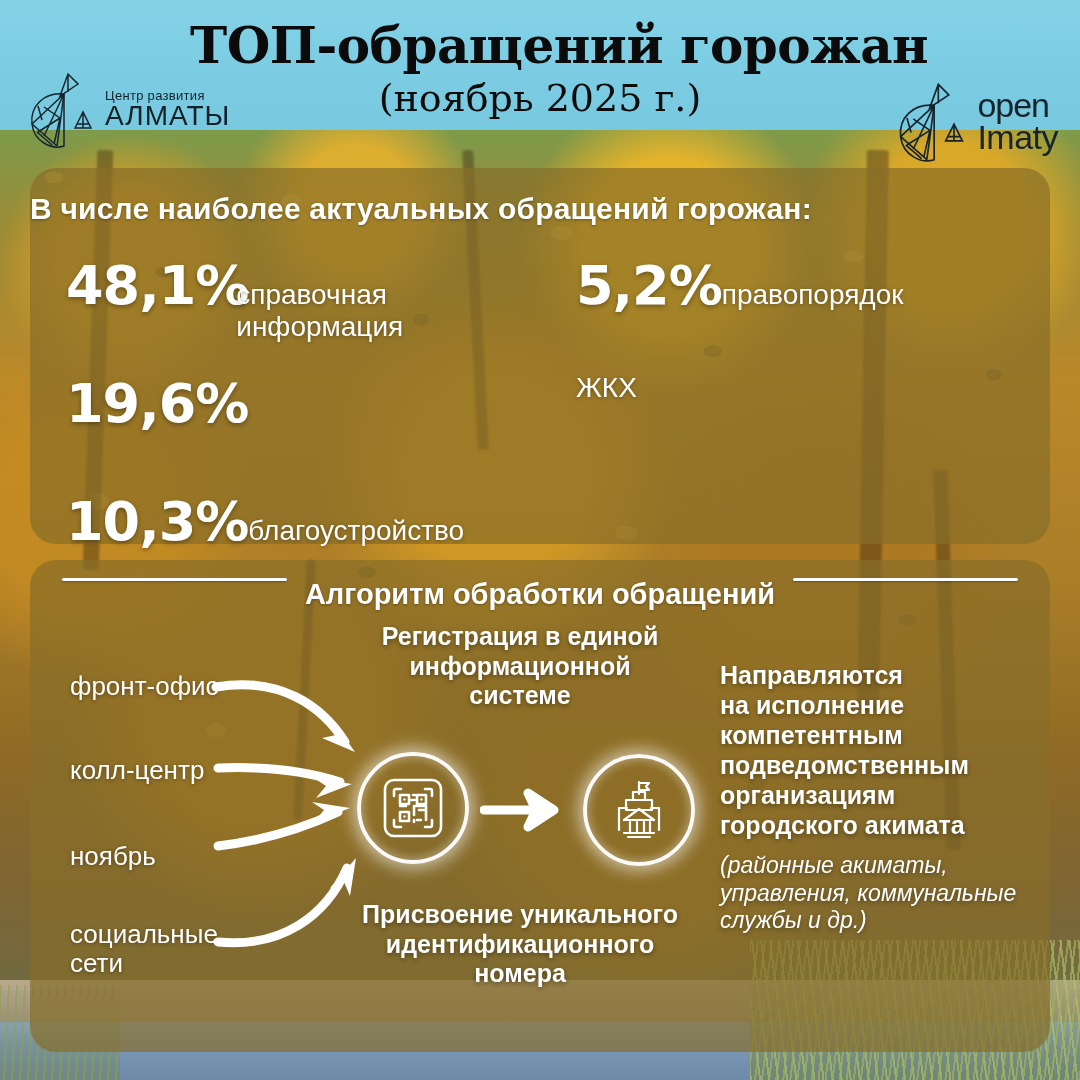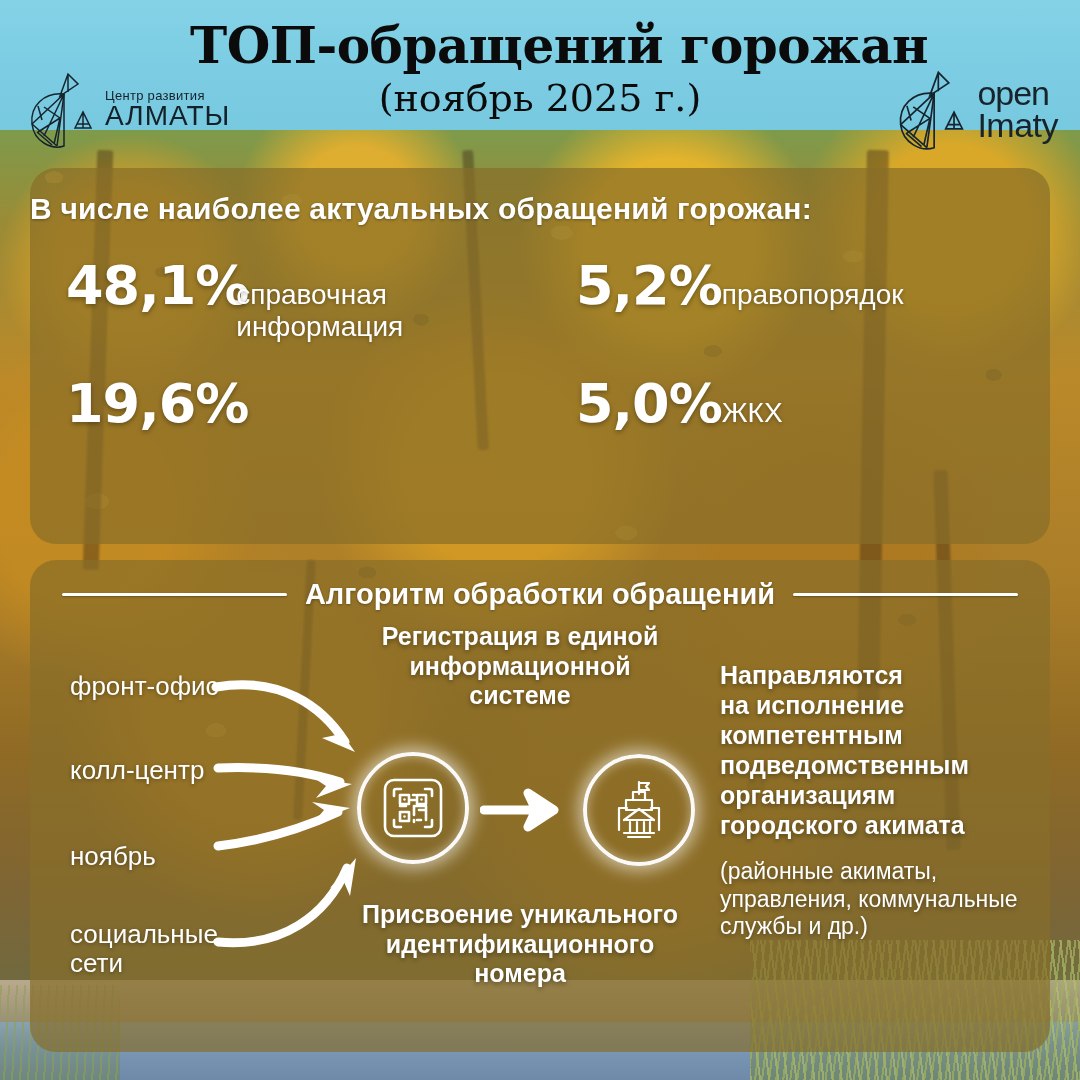--- a/index.html
+++ b/index.html
@@ -93,21 +93,21 @@
     font-family:"DejaVu Serif", serif;font-weight:700;font-size:50px;
     color:#0b0b0b;letter-spacing:-.5px;line-height:1.05;margin:0;
     white-space:nowrap;
   }
   .subtitle{
     font-family:"DejaVu Serif", serif;font-weight:400;font-size:38px;
     color:#0b0b0b;line-height:1.15;margin:4px 0 0 0;
   }
   .logo{position:absolute;display:flex;align-items:center;gap:7px;margin-top:48px;}
   .logo-l{left:24px;top:18px;}
-  .logo-r{right:22px;top:16px;}
+  .logo-r{right:22px;top:28px;}
   .logo-txt-l{display:flex;flex-direction:column;line-height:1;}
   .logo-sm{font-size:13px;color:#13212a;letter-spacing:.3px;}
   .logo-lg{font-size:28px;color:#13212a;letter-spacing:1px;font-weight:400;}
   .logo-txt-r{display:flex;flex-direction:column;line-height:.95;}
   .logo-open{font-size:34px;color:#17242c;font-weight:500;letter-spacing:-1px;}
   .logo-almaty{font-size:34px;color:#17242c;font-weight:400;letter-spacing:-.5px;}
 
   
   .panel{
     position:absolute;background:rgba(134,110,44,.70);
@@ -138,21 +138,21 @@
   }
   .stat .pct.narrow{min-width:128px;}
   .stat .lbl{
     font-size:28px;color:#fff;font-weight:400;
     text-shadow:0 1px 4px rgba(0,0,0,.35);
   }
 
   
   .algo-head-row{
     position:absolute;left:0;top:18px;width:1020px;
-    display:flex;align-items:center;justify-content:center;gap:18px;
+    display:flex;justify-content:center;gap:18px;
   }
   .rule{height:3px;background:#fff;flex:0 0 auto;border-radius:2px;box-shadow:0 1px 2px rgba(0,0,0,.3);}
   .rule-l{width:225px;}
   .rule-r{width:225px;}
   .algo-head{
     font-size:29px;font-weight:700;color:#fff;white-space:nowrap;
     text-shadow:0 1px 3px rgba(0,0,0,.35);
   }
 
   .chan{
@@ -169,21 +169,21 @@
     text-shadow:0 2px 5px rgba(0,0,0,.4);line-height:1.18;
   }
   .cap-top{left:300px;top:62px;width:380px;font-size:25px;}
   .cap-bot{left:300px;top:340px;width:380px;font-size:25px;}
 
   .right-block{
     position:absolute;left:690px;top:100px;width:320px;color:#fff;
     text-shadow:0 2px 5px rgba(0,0,0,.4);
   }
   .right-bold{font-size:25px;font-weight:700;line-height:1.2;}
-  .right-note{font-size:23px;font-weight:400;line-height:1.2;margin-top:18px;}
+  .right-note{font-size:23px;font-weight:400;line-height:1.2;margin-top:12px;font-style:italic;}
 
   .icon-circle{
     position:absolute;width:104px;height:104px;border-radius:50%;
     border:4px solid rgba(255,255,255,.97);
     box-shadow:0 0 16px 5px rgba(255,255,255,.55),
                inset 0 0 10px 2px rgba(255,255,255,.35);
     display:flex;align-items:center;justify-content:center;
   }
   .ic-qr{left:357px;top:752px;}
   .ic-bld{left:583px;top:754px;}
@@ -257,22 +257,25 @@
         <span class="lbl">справочная информация</span>
       </div>
       <div class="stat">
         <span class="pct narrow">5,2%</span>
         <span class="lbl">правопорядок</span>
       </div>
       <div class="stat">
         <span class="pct">19,6%</span>
       </div>
       <div class="stat">
-        <span class="pct narrow">5,0%</span>
         <span class="lbl">ЖКХ</span>
+      </div>
+      <div class="stat">
+        <span class="pct">10,3%</span>
+        <span class="lbl">благоустройство</span>
       </div>
     </div>
   </div>
 
   <div class="panel panel-algo">
 
     <div class="algo-head-row">
       <span class="rule rule-l"></span>
       <span class="algo-head">Алгоритм обработки обращений</span>
       <span class="rule rule-r"></span>

